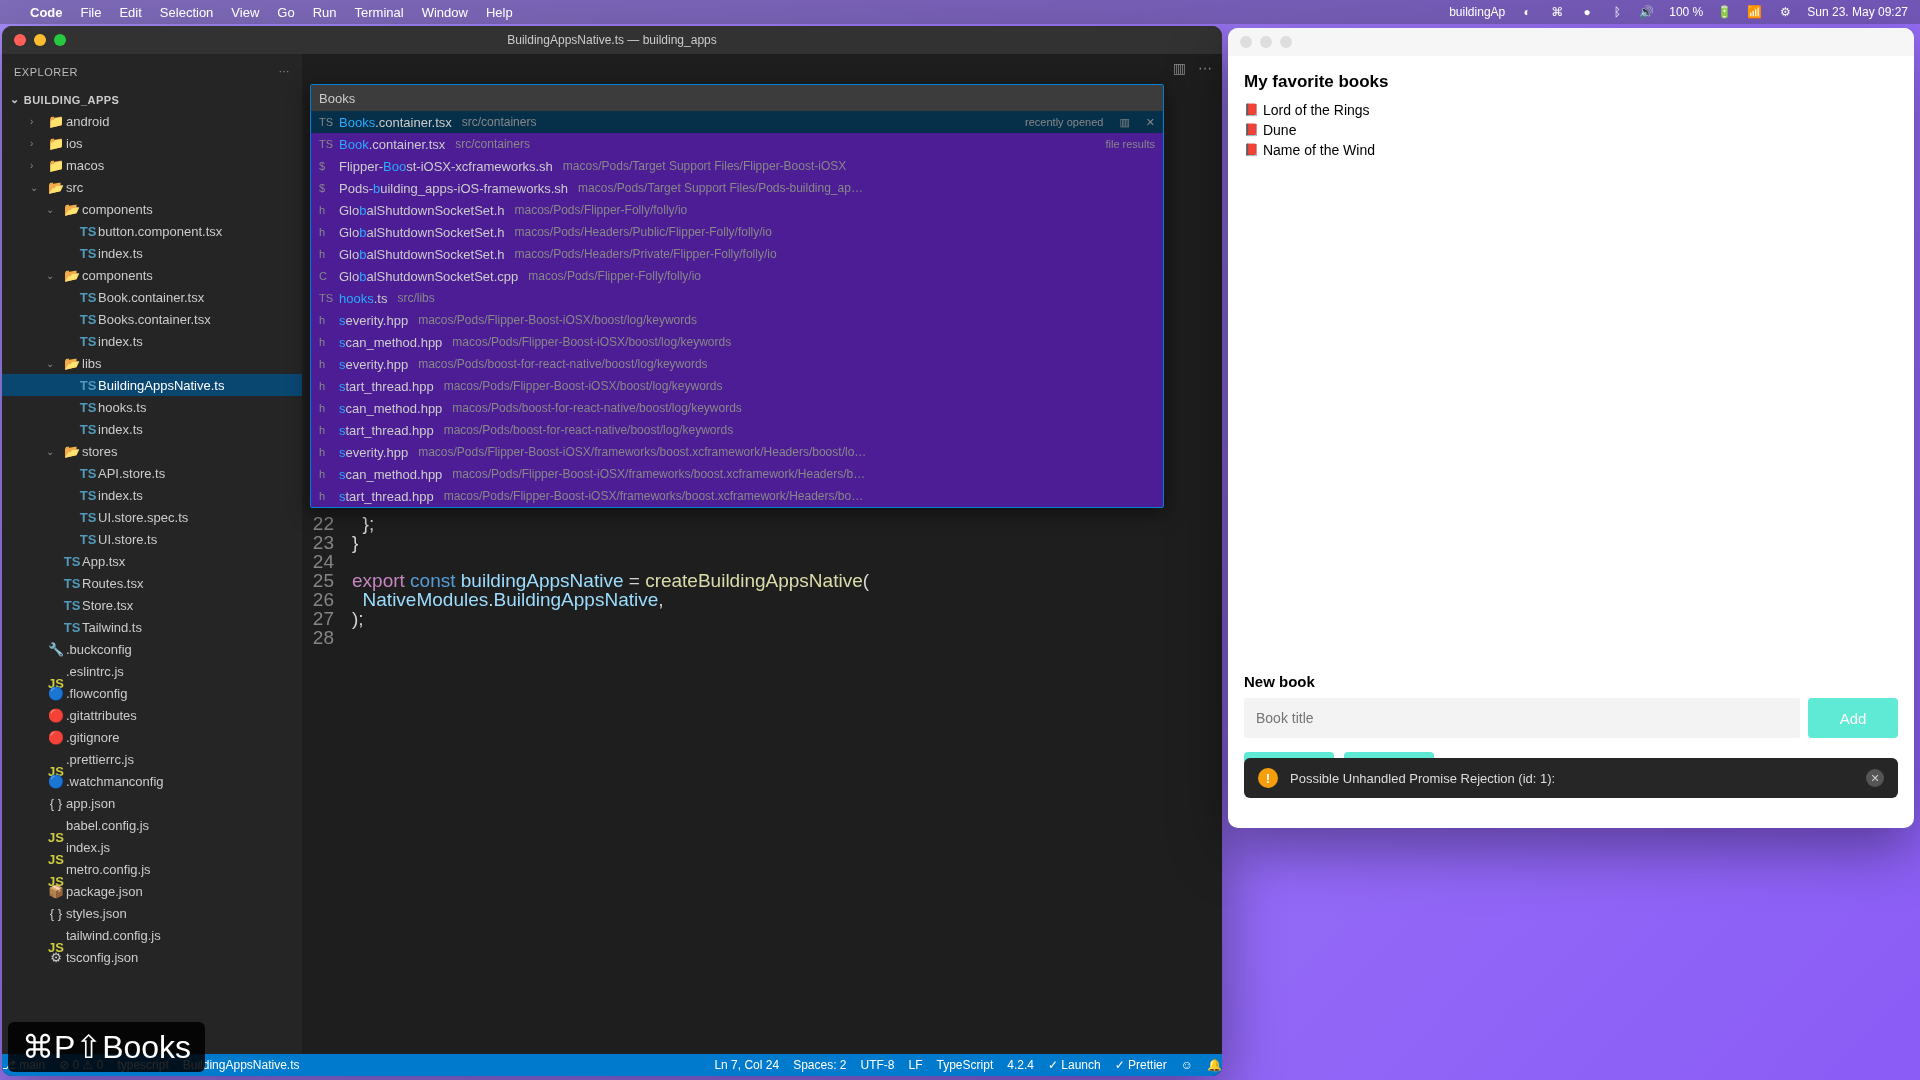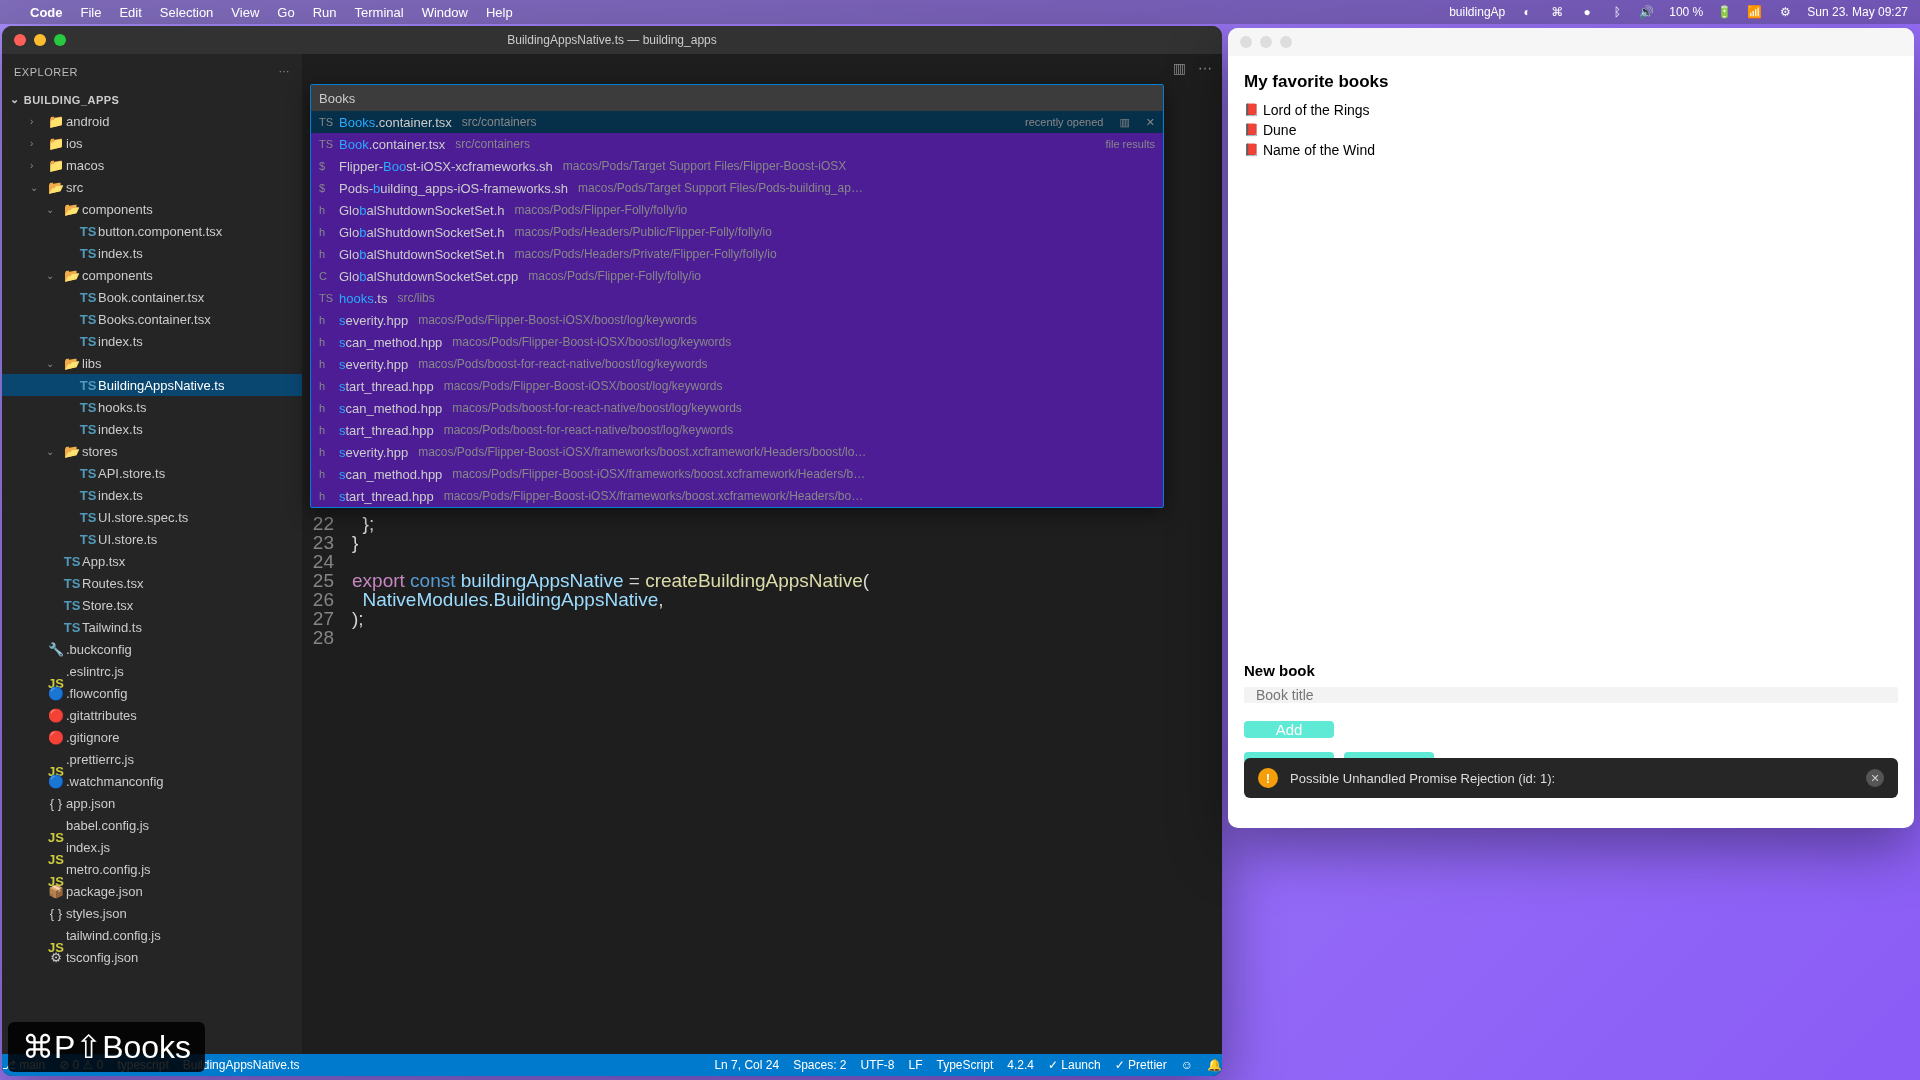--- a/index.html
+++ b/index.html
@@ -79,21 +79,21 @@
 
 .preview { position: absolute; top: 28px; left: 1228px; width: 686px; height: 800px; background: #fff; border-radius: 10px; box-shadow: 0 20px 60px rgba(0,0,0,0.4); display: flex; flex-direction: column; overflow: hidden; }
 .preview-titlebar { height: 28px; display: flex; align-items: center; padding-left: 12px; gap: 8px; background: #f6f6f6; }
 .preview-titlebar span { width: 12px; height: 12px; border-radius: 50%; background: #ddd; }
 .preview-body { flex: 1; padding: 16px; position: relative; }
 .preview-body h2 { font-size: 17px; font-weight: 700; margin-bottom: 8px; }
 .book-row { display: flex; align-items: center; gap: 4px; font-size: 14px; padding: 2px 0; }
 .book-row .bicon { font-size: 12px; }
 .newbook { position: absolute; bottom: 90px; left: 16px; right: 16px; }
 .newbook h3 { font-size: 15px; font-weight: 700; margin-bottom: 8px; }
-.newbook-row { display: flex; gap: 18px; flex-direction: column; }
+.newbook-row { display: flex; gap: 8px; }
 .newbook-input { flex: 1; height: 40px; border: none; background: #f3f3f3; padding: 0 12px; font-size: 14px; border-radius: 2px; }
 .newbook-btn { width: 90px; background: #5eead4; border: none; color: #fff; font-size: 15px; border-radius: 4px; cursor: pointer; }
 .bottom-buttons { position: absolute; bottom: 48px; left: 16px; display: flex; gap: 10px; align-items: center; }
 .bottom-buttons .btn { width: 90px; height: 28px; background: #5eead4; border-radius: 4px; }
 .bottom-buttons .lbl { font-size: 13px; color: #333; }
 
 
 .toast { position: absolute; bottom: 30px; left: 16px; right: 16px; background: #262626; border-radius: 6px; padding: 10px 14px; display: flex; align-items: center; gap: 12px; color: #ddd; font-size: 13px; }
 .toast .warn { width: 20px; height: 20px; border-radius: 50%; background: #f59e0b; color: #fff; display: flex; align-items: center; justify-content: center; font-weight: 700; font-size: 13px; }
 .toast .close-t { margin-left: auto; width: 18px; height: 18px; border-radius: 50%; background: #555; color: #ccc; display: flex; align-items: center; justify-content: center; font-size: 11px; cursor: pointer; }

